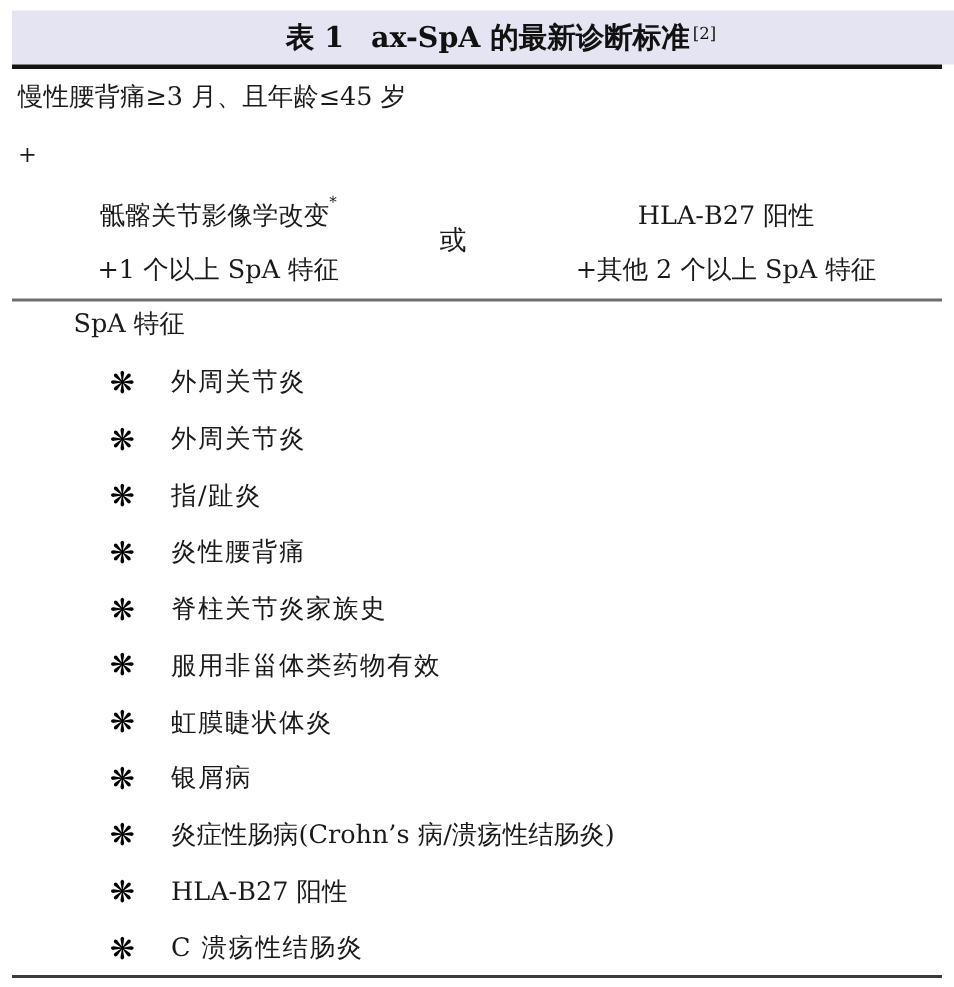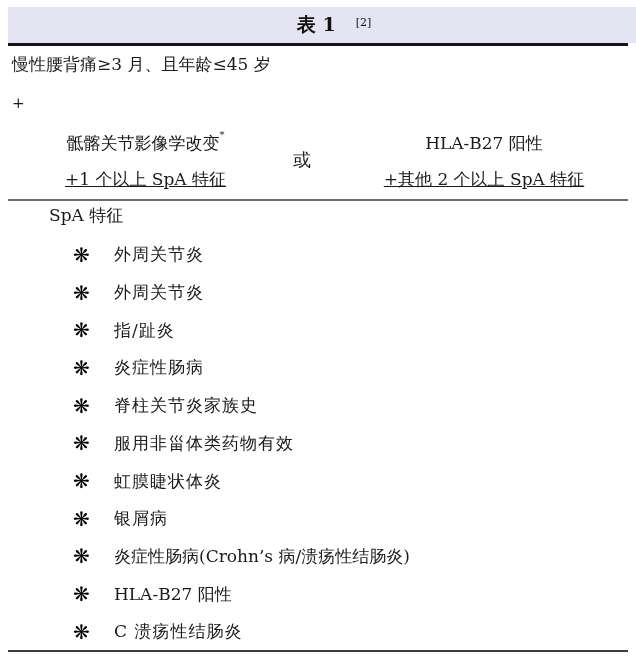--- a/index.html
+++ b/index.html
@@ -21,41 +21,42 @@
   .rule-bottom { position: absolute; left: 8px; width: 620px; height: 2px; background: #3c3c3c; top: 650px; }
 
   .center-line { position: absolute; left: 12px; width: 636px; text-align: left; font-size: 17px; }
   .line-cond { top: 53px; }
   .line-plus { top: 94px; font-size: 15px; }
 
   .col-left { position: absolute; left: 8px; width: 275px; text-align: center; font-size: 17px; }
   .col-right { position: absolute; left: 340px; width: 288px; text-align: center; font-size: 17px; }
   .col-or { position: absolute; left: 285px; width: 34px; text-align: center; font-size: 18px; top: 148px; }
   .row1 { top: 132px; }
-  .row2 { top: 168px; text-decoration: underline; }
+  .row2 { top: 168px; }
   .col-left sup { font-size: 10px; position: relative; top: -4px; }
 
   .section-head { position: absolute; left: 49px; top: 204px; font-size: 17px; }
   .features { position: absolute; left: 0; top: 236px; width: 636px; }
   .feature {
     position: absolute; left: 0; height: 37.7px; display: flex; align-items: center;
     font-size: 17px; letter-spacing: 1px;
   }
   .feature .star {
     position: absolute; left: 72px; width: 20px; text-align: center;
     font-family: "DejaVu Sans", sans-serif; font-weight: bold; font-size: 20px; color: #000;
   }
   .feature .label { position: absolute; left: 114px; white-space: nowrap; }
 </style>
 </head>
 <body>
 
 <div class="title-band">
   <span>表 1</span>
   <span class="gap"></span>
+  <span>ax-SpA 的最新诊断标准</span>
   <sup>[2]</sup>
 </div>
 <div class="rule-thick"></div>
 
 <div class="center-line line-cond">慢性腰背痛≥3 月、且年龄≤45 岁</div>
 <div class="center-line line-plus">+</div>
 
 <div class="col-left row1">
   <span>骶髂关节影像学改变</span><sup>*</sup>
 </div>
@@ -78,21 +79,21 @@
   <div class="feature" style="top:37.7px">
       <span class="star">❋</span>
       <span class="label">外周关节炎</span>
     </div>
   <div class="feature" style="top:75.4px">
       <span class="star">❋</span>
       <span class="label">指/趾炎</span>
     </div>
   <div class="feature" style="top:113.1px">
       <span class="star">❋</span>
-      <span class="label">炎症性肠病</span>
+      <span class="label">炎性腰背痛</span>
     </div>
   <div class="feature" style="top:150.8px">
       <span class="star">❋</span>
       <span class="label">脊柱关节炎家族史</span>
     </div>
   <div class="feature" style="top:188.5px">
       <span class="star">❋</span>
       <span class="label">服用非甾体类药物有效</span>
     </div>
   <div class="feature" style="top:226.2px">

